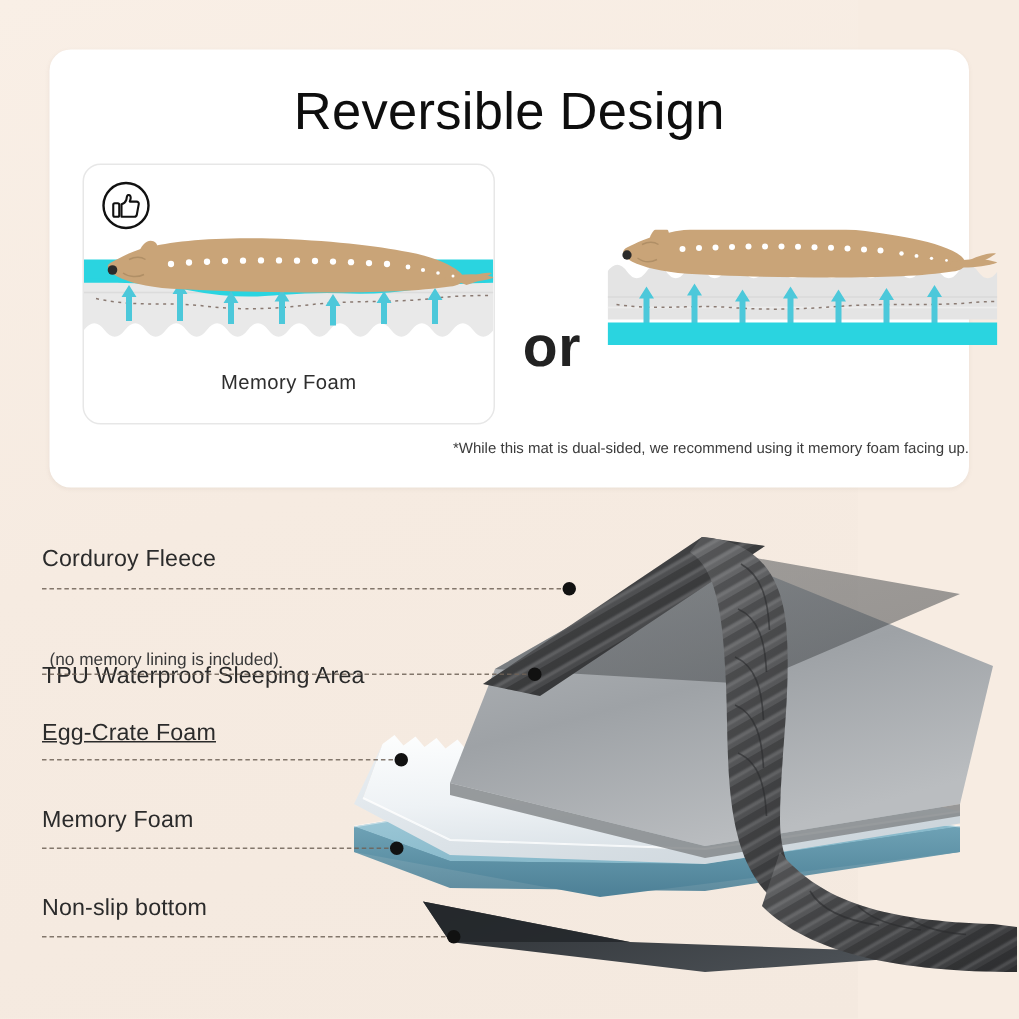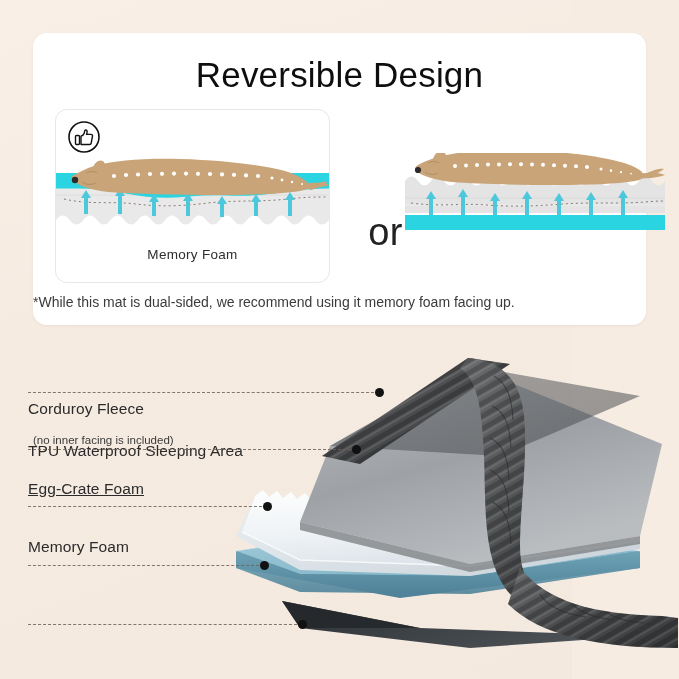--- a/index.html
+++ b/index.html
@@ -81,34 +81,34 @@
     letter-spacing: 0.3px;
   }
   .label-left  { left: 0; top: 137px; }
   .label-right { left: 372px; top: 215px; width: 260px; }
 
   .or-text {
     position: absolute;
     left: 300px;
     top: 178px;
     width: 70px;
-    text-align: right;
+    text-align: center;
     font-size: 38px;
-    font-weight: 400;
+    font-weight: 700;
     color: #222222;
     letter-spacing: 0.5px;
   }
 
   .footnote {
     position: absolute;
     left: 0;
     top: 261px;
     width: 613px;
-    text-align: left;
-    font-size: 14px;
+    text-align: right;
+    font-size: 10px;
     color: #3b3b3b;
   }
 
   
   .layers-area {
     position: absolute;
     left: 0;
     top: 336px;
     width: 679px;
     height: 343px;
@@ -430,34 +430,35 @@
           <path d="M490,102 C504,108 508,124 509,144"></path>
           <path d="M490,134 C504,140 508,156 509,176"></path>
           <path d="M492,166 C506,172 510,188 511,208"></path>
           <path d="M540,258 C548,272 566,278 586,281"></path>
           <path d="M572,268 C582,278 598,282 614,284"></path>
           <path d="M606,276 C616,283 630,286 644,287"></path>
         </g>
       </g>
     </svg>
 
-    <div class="part-label" style="left:28px; top:28px;margin-top:36px;">Corduroy Fleece</div>
+    <div class="part-label" style="left:28px; top:28px;">Corduroy Fleece</div>
     <div class="leader" style="left:28px; top:56px; width:351px;"></div>
     <div class="leader-dot" style="left:375px; top:52px;"></div>
 
     <div class="part-label" style="left:28px; top:78px;margin-top:28px;">TPU Waterproof Sleeping Area</div>
-    <div class="part-sub" style="left:33px; top:98px;">(no inner facing is included)</div>
+    <div class="part-sub" style="left:33px; top:98px;">(no memory lining is included)</div>
     <div class="leader" style="left:28px; top:113px; width:328px;"></div>
     <div class="leader-dot" style="left:352px; top:109px;"></div>
 
     <div class="part-label" style="left:28px; top:144px;text-decoration:underline;">Egg-Crate Foam</div>
     <div class="leader" style="left:28px; top:170px; width:239px;"></div>
     <div class="leader-dot" style="left:263px; top:166px;"></div>
 
     <div class="part-label" style="left:28px; top:202px;">Memory Foam</div>
     <div class="leader" style="left:28px; top:229px; width:236px;"></div>
     <div class="leader-dot" style="left:260px; top:225px;"></div>
 
+    <div class="part-label" style="left:28px; top:261px;">Non-slip bottom</div>
     <div class="leader" style="left:28px; top:288px; width:274px;"></div>
     <div class="leader-dot" style="left:298px; top:284px;"></div>
 
   </div>
 </div>
 
 </body></html>

